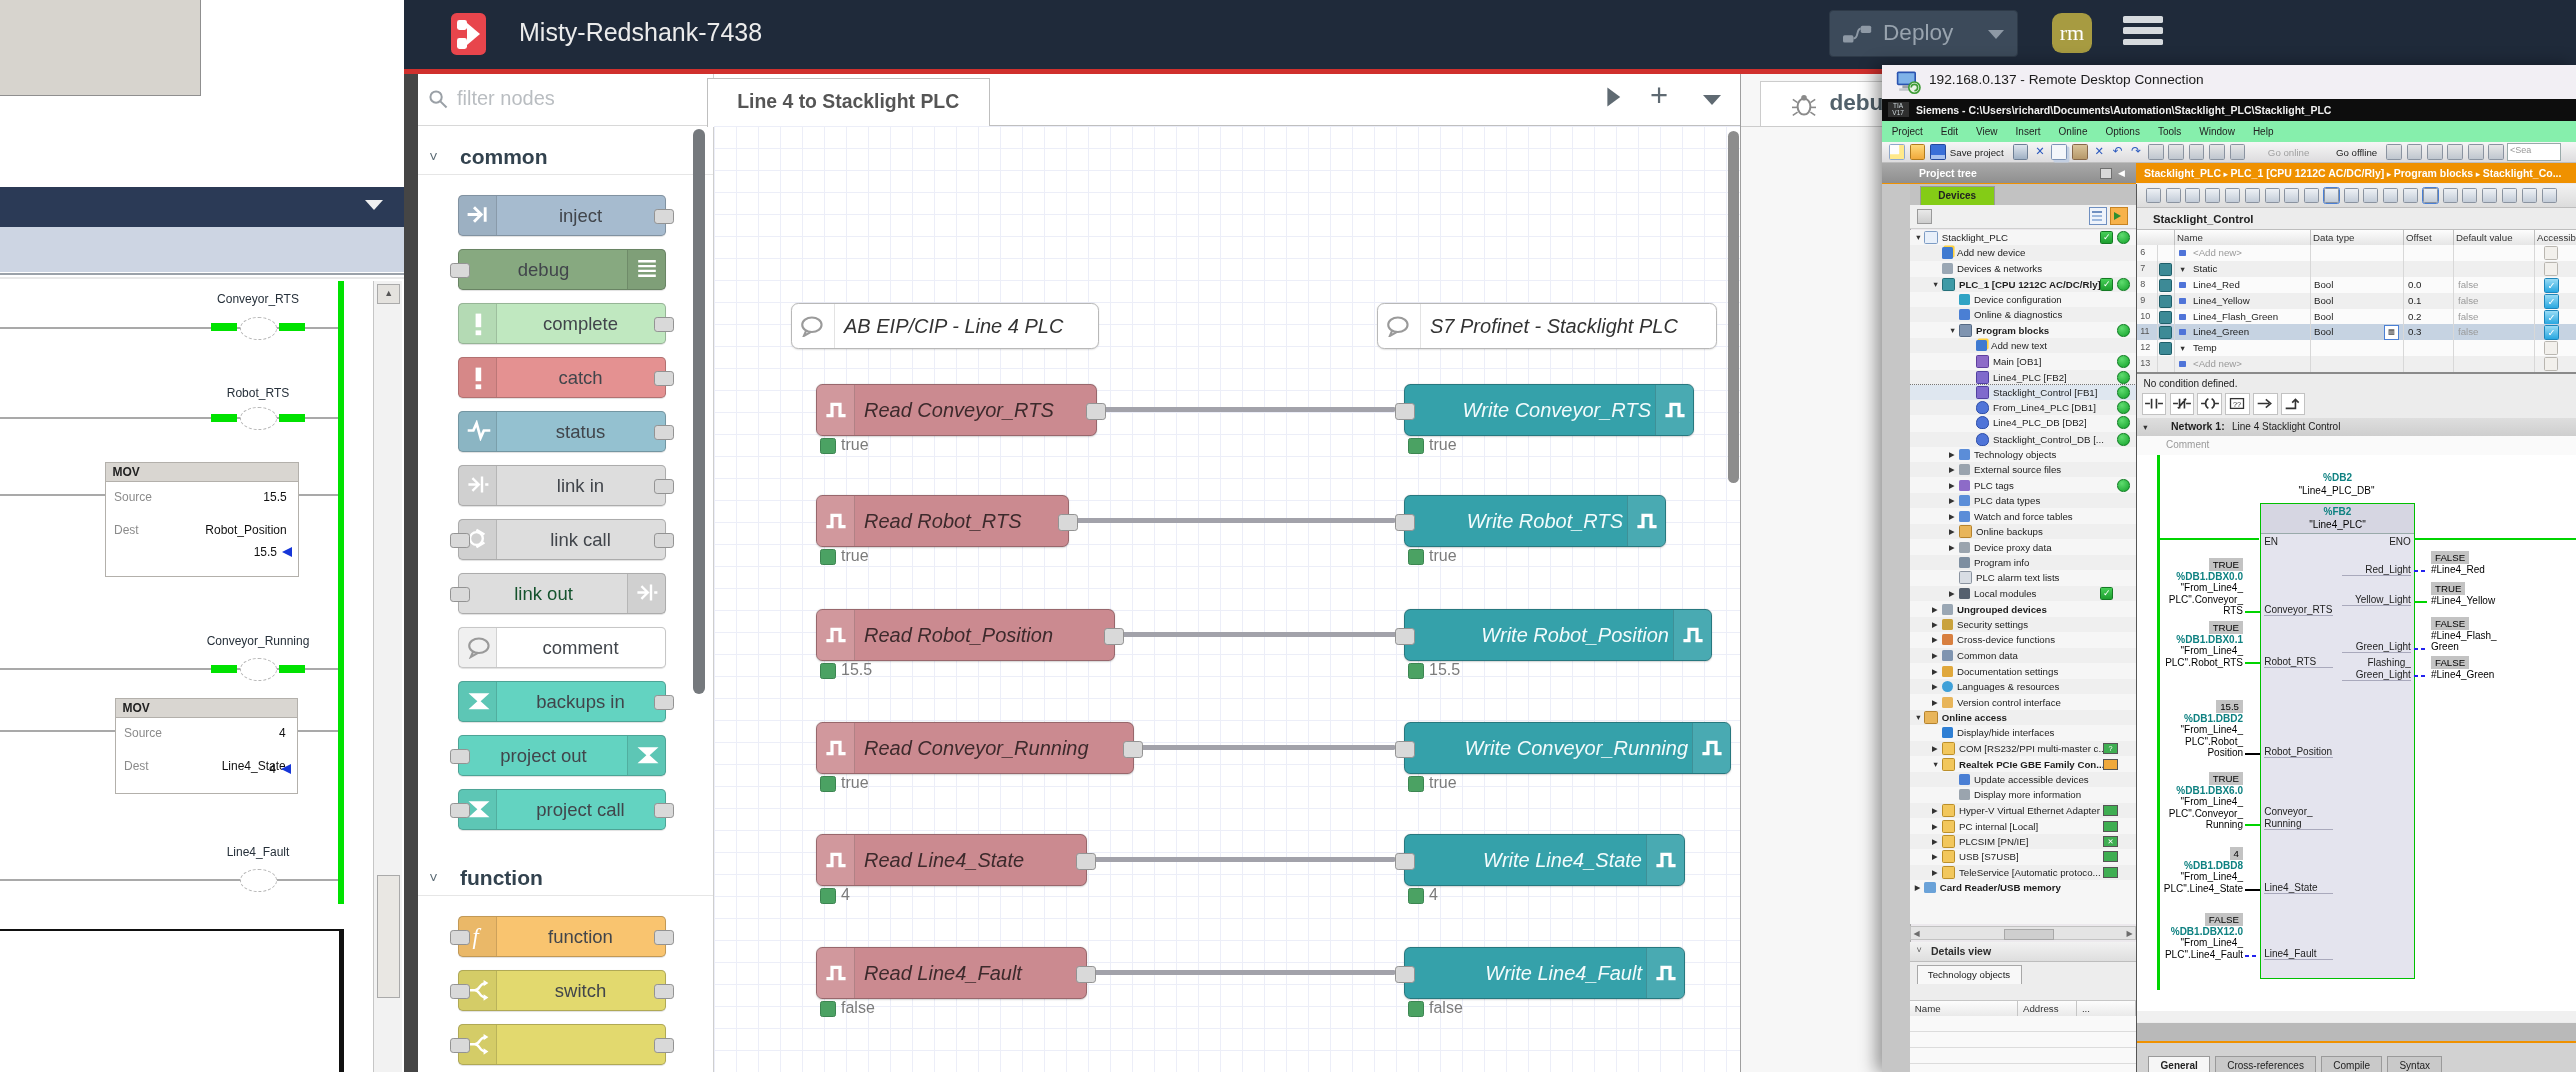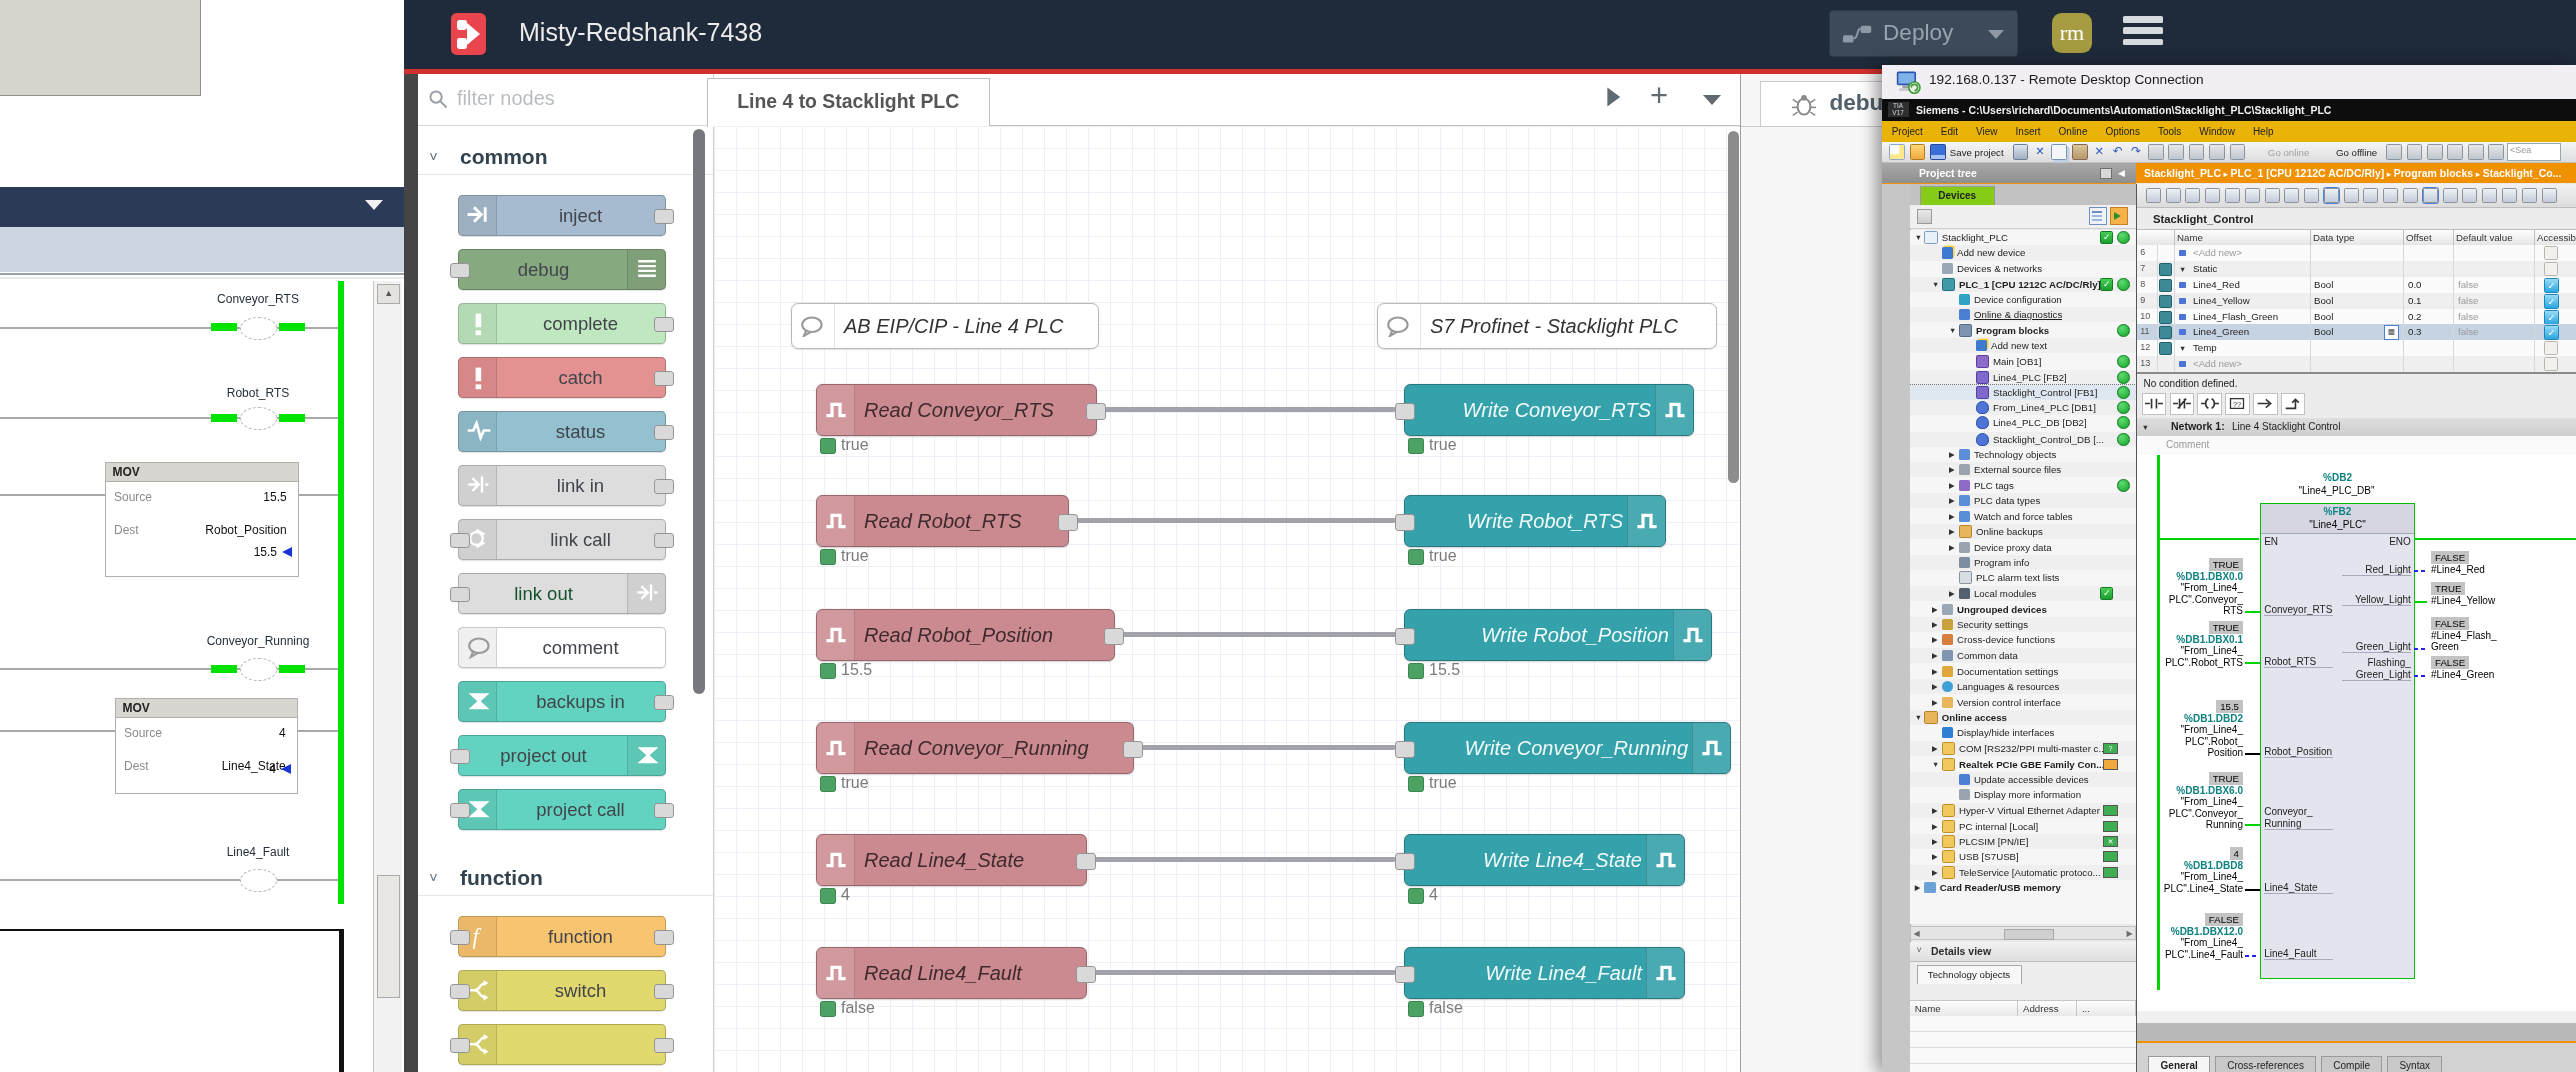--- a/index.html
+++ b/index.html
@@ -506,21 +506,21 @@
           </svg>
       </span>
       <span class="a nowrap" style="left:47px;top:7.3px;font-size:13.7px;color:#1b1b1b;">192.168.0.137 - Remote Desktop Connection</span>
     </div>
 
     <div class="a" style="left:0;top:34px;width:694px;height:22.6px;background:#0d0d0d;">
       <span class="a" style="left:5.6px;top:3.2px;width:21px;height:15.3px;background:#2f2f2f;color:#cfd8dc;font-size:6.5px;line-height:7.3px;text-align:center;">TIA V17</span>
       <span class="a nowrap" style="left:34px;top:4.8px;font-size:10.5px;font-weight:bold;color:#f2f2f2;">Siemens - C:\Users\richard\Documents\Automation\Stacklight_PLC\Stacklight_PLC</span>
     </div>
 
-    <div id="tia-menus" class="a tia" style="left:0;top:56px;width:694px;height:21px;background:#eab308;display:flex;align-items:center;padding-left:9.7px;box-sizing:border-box;">
+    <div id="tia-menus" class="a tia" style="left:0;top:56px;width:694px;height:21px;background:#86efac;display:flex;align-items:center;padding-left:9.7px;box-sizing:border-box;">
         <span style="margin-right: 18px; font-size: 10px; color: rgb(34, 34, 34);">Project</span>
         <span style="margin-right: 18px; font-size: 10px; color: rgb(34, 34, 34);">Edit</span>
         <span style="margin-right: 18px; font-size: 10px; color: rgb(34, 34, 34);">View</span>
         <span style="margin-right: 18px; font-size: 10px; color: rgb(34, 34, 34);">Insert</span>
         <span style="margin-right: 18px; font-size: 10px; color: rgb(34, 34, 34);">Online</span>
         <span style="margin-right: 18px; font-size: 10px; color: rgb(34, 34, 34);">Options</span>
         <span style="margin-right: 18px; font-size: 10px; color: rgb(34, 34, 34);">Tools</span>
         <span style="margin-right: 18px; font-size: 10px; color: rgb(34, 34, 34);">Window</span>
         <span style="margin-right: 18px; font-size: 10px; color: rgb(34, 34, 34);">Help</span>
       </div>
@@ -611,21 +611,21 @@
           <span class="gdot" style="position: absolute; right: 6.5px;"></span>
         </div>
         <div style="position: absolute; left: 0px; top: 62px; width: 226px; height: 15.3px; display: flex; align-items: center;">
           <span style="flex: 0 0 auto; width: 9.7px; margin-left: 39px; font-size: 7.3px; color: rgb(51, 51, 51);"></span>
           <span class="tree-ic" style="background: rgb(47, 163, 196);"></span>
           <span style="font-size: 9.7px; color: rgb(29, 29, 29); white-space: nowrap; overflow: hidden; max-width: 147px;">Device configuration</span>
         </div>
         <div style="position: absolute; left: 0px; top: 77px; width: 226px; height: 15.3px; display: flex; align-items: center; background: rgb(239, 239, 239);">
           <span style="flex: 0 0 auto; width: 9.7px; margin-left: 39px; font-size: 7.3px; color: rgb(51, 51, 51);"></span>
           <span class="tree-ic" style="background: rgb(74, 127, 212);"></span>
-          <span style="font-size: 9.7px; color: rgb(29, 29, 29); white-space: nowrap; overflow: hidden; max-width: 147px; text-decoration: underline;">Online &amp; diagnostics</span>
+          <span style="font-size: 9.7px; color: rgb(29, 29, 29); white-space: nowrap; overflow: hidden; max-width: 147px;">Online &amp; diagnostics</span>
         </div>
         <div style="position: absolute; left: 0px; top: 93px; width: 226px; height: 15.3px; display: flex; align-items: center;">
           <span style="flex: 0 0 auto; width: 9.7px; margin-left: 39px; font-size: 7.3px; color: rgb(51, 51, 51);">▼</span>
           <span class="tree-ic" style="background: rgb(127, 148, 176); border: 0.8px solid rgb(86, 106, 133);"></span>
           <span style="font-size: 9.7px; color: rgb(29, 29, 29); white-space: nowrap; overflow: hidden; max-width: 147px; font-weight: bold;">Program blocks</span>
           <span class="gdot" style="position: absolute; right: 6.5px;"></span>
         </div>
         <div style="position: absolute; left: 0px; top: 108px; width: 226px; height: 15.3px; display: flex; align-items: center; background: rgb(239, 239, 239);">
           <span style="flex: 0 0 auto; width: 9.7px; margin-left: 56px; font-size: 7.3px; color: rgb(51, 51, 51);"></span>
           <span class="tree-ic" style="background: rgb(63, 122, 209); box-shadow: rgb(255, 210, 62) 1.6px -1.6px 0px;"></span>

